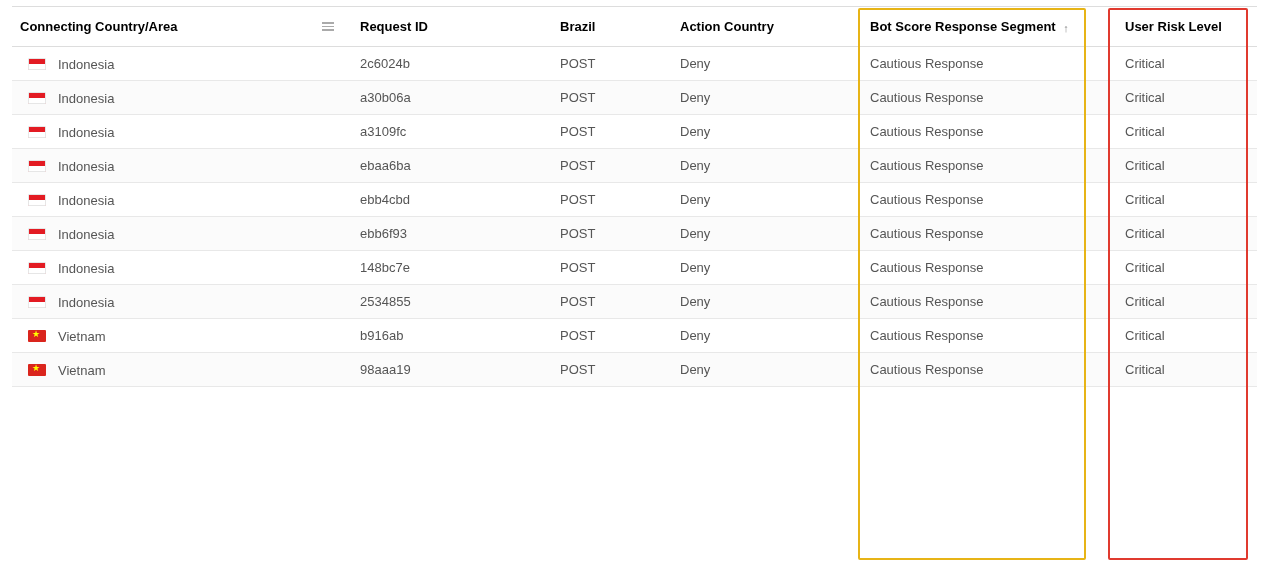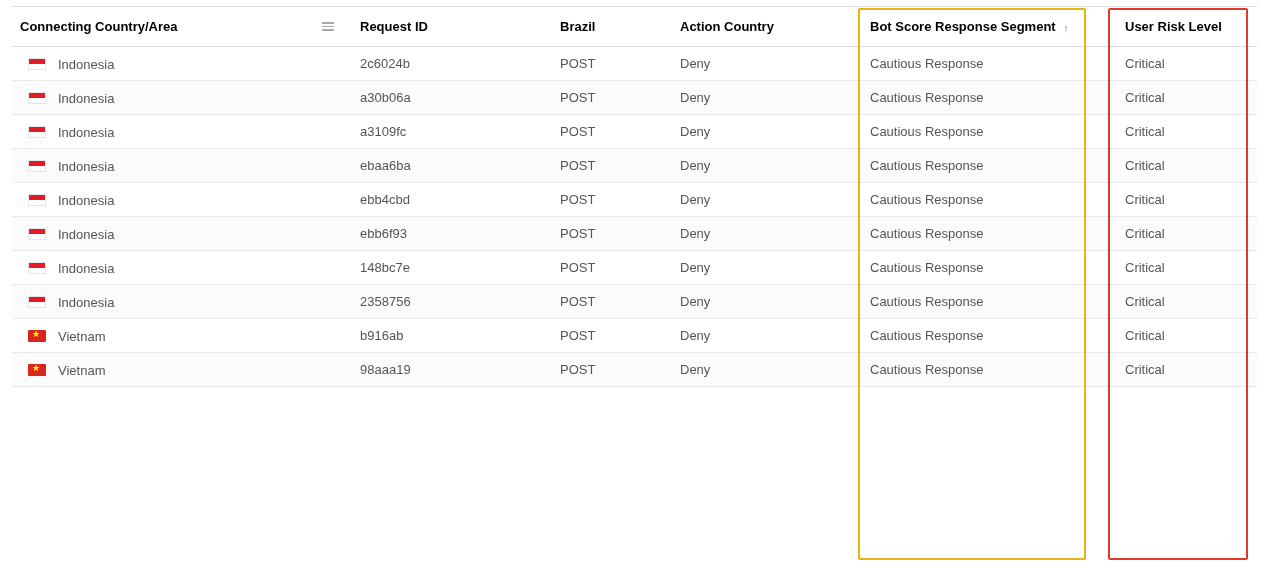--- a/index.html
+++ b/index.html
@@ -219,21 +219,21 @@
         <tr>
           <td class="country-cell"><span class="flag flag-id"></span><span class="country-label">Indonesia</span></td>
           <td>148bc7e</td>
           <td>POST</td>
           <td>Deny</td>
           <td>Cautious Response</td>
           <td>Critical</td>
         </tr>
         <tr>
           <td class="country-cell"><span class="flag flag-id"></span><span class="country-label">Indonesia</span></td>
-          <td>2358756</td>
+          <td>2534855</td>
           <td>POST</td>
           <td>Deny</td>
           <td>Cautious Response</td>
           <td>Critical</td>
         </tr>
         <tr>
           <td class="country-cell"><span class="flag flag-vn"></span><span class="country-label">Vietnam</span></td>
           <td>b916ab</td>
           <td>POST</td>
           <td>Deny</td>

